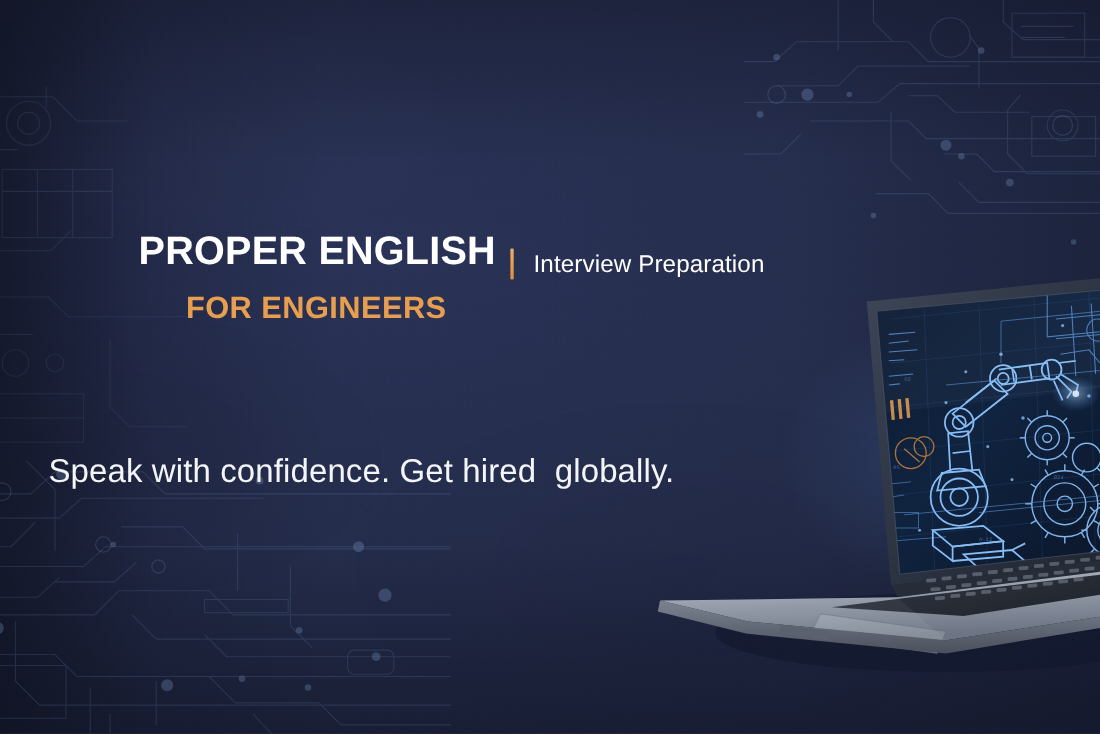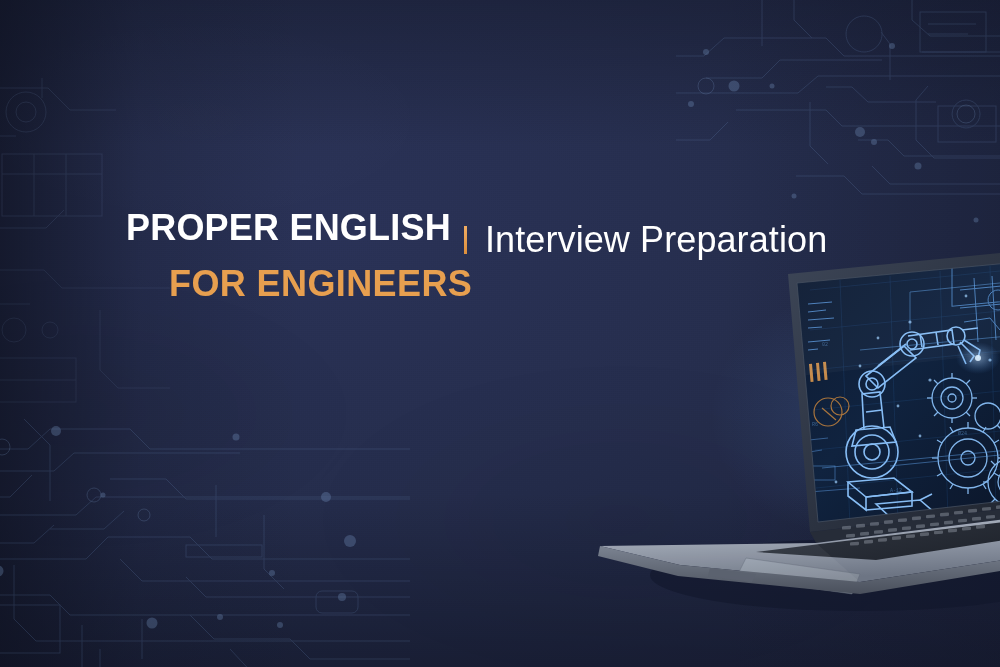--- a/index.html
+++ b/index.html
@@ -77,21 +77,21 @@
     font-weight: 700;
     letter-spacing: 0.2px;
     color: #ffffff;
     line-height: 1.0;
   }
   .headline-sub-row {
     margin-top: 20px;
     padding-left: 43px;
   }
   .headline-sub {
-    font-size: 36px;
+    font-size: 28px;
     font-weight: 700;
     letter-spacing: 0.4px;
     color: #E79F4F;
     line-height: 1.0;
   }
 
   .services {
     position: absolute;
     left: 464px;
     top: 212px;
@@ -102,21 +102,21 @@
     height: 55px;
   }
   .service-bar {
     width: 3px;
     height: 28px;
     background: linear-gradient(180deg, #F0AD63 0%, #DE8F3C 100%);
     margin-right: 18px;
     flex: 0 0 auto;
   }
   .service-label {
-    font-size: 36px;
+    font-size: 22px;
     font-weight: 400;
     color: #ffffff;
     letter-spacing: 0.1px;
     white-space: nowrap;
   }
 
   .tagline {
     position: absolute;
     left: 44px;
     top: 412px;
@@ -563,14 +563,15 @@
     </div>
   </div>
 
   <div class="services">
     <div class="service-item">
       <span class="service-bar"></span>
       <span class="service-label">Interview Preparation</span>
     </div>
   </div>
 
+  <div class="tagline">Speak with confidence. Get hired  globally.</div>
 
 </div>
 
 </body></html>

